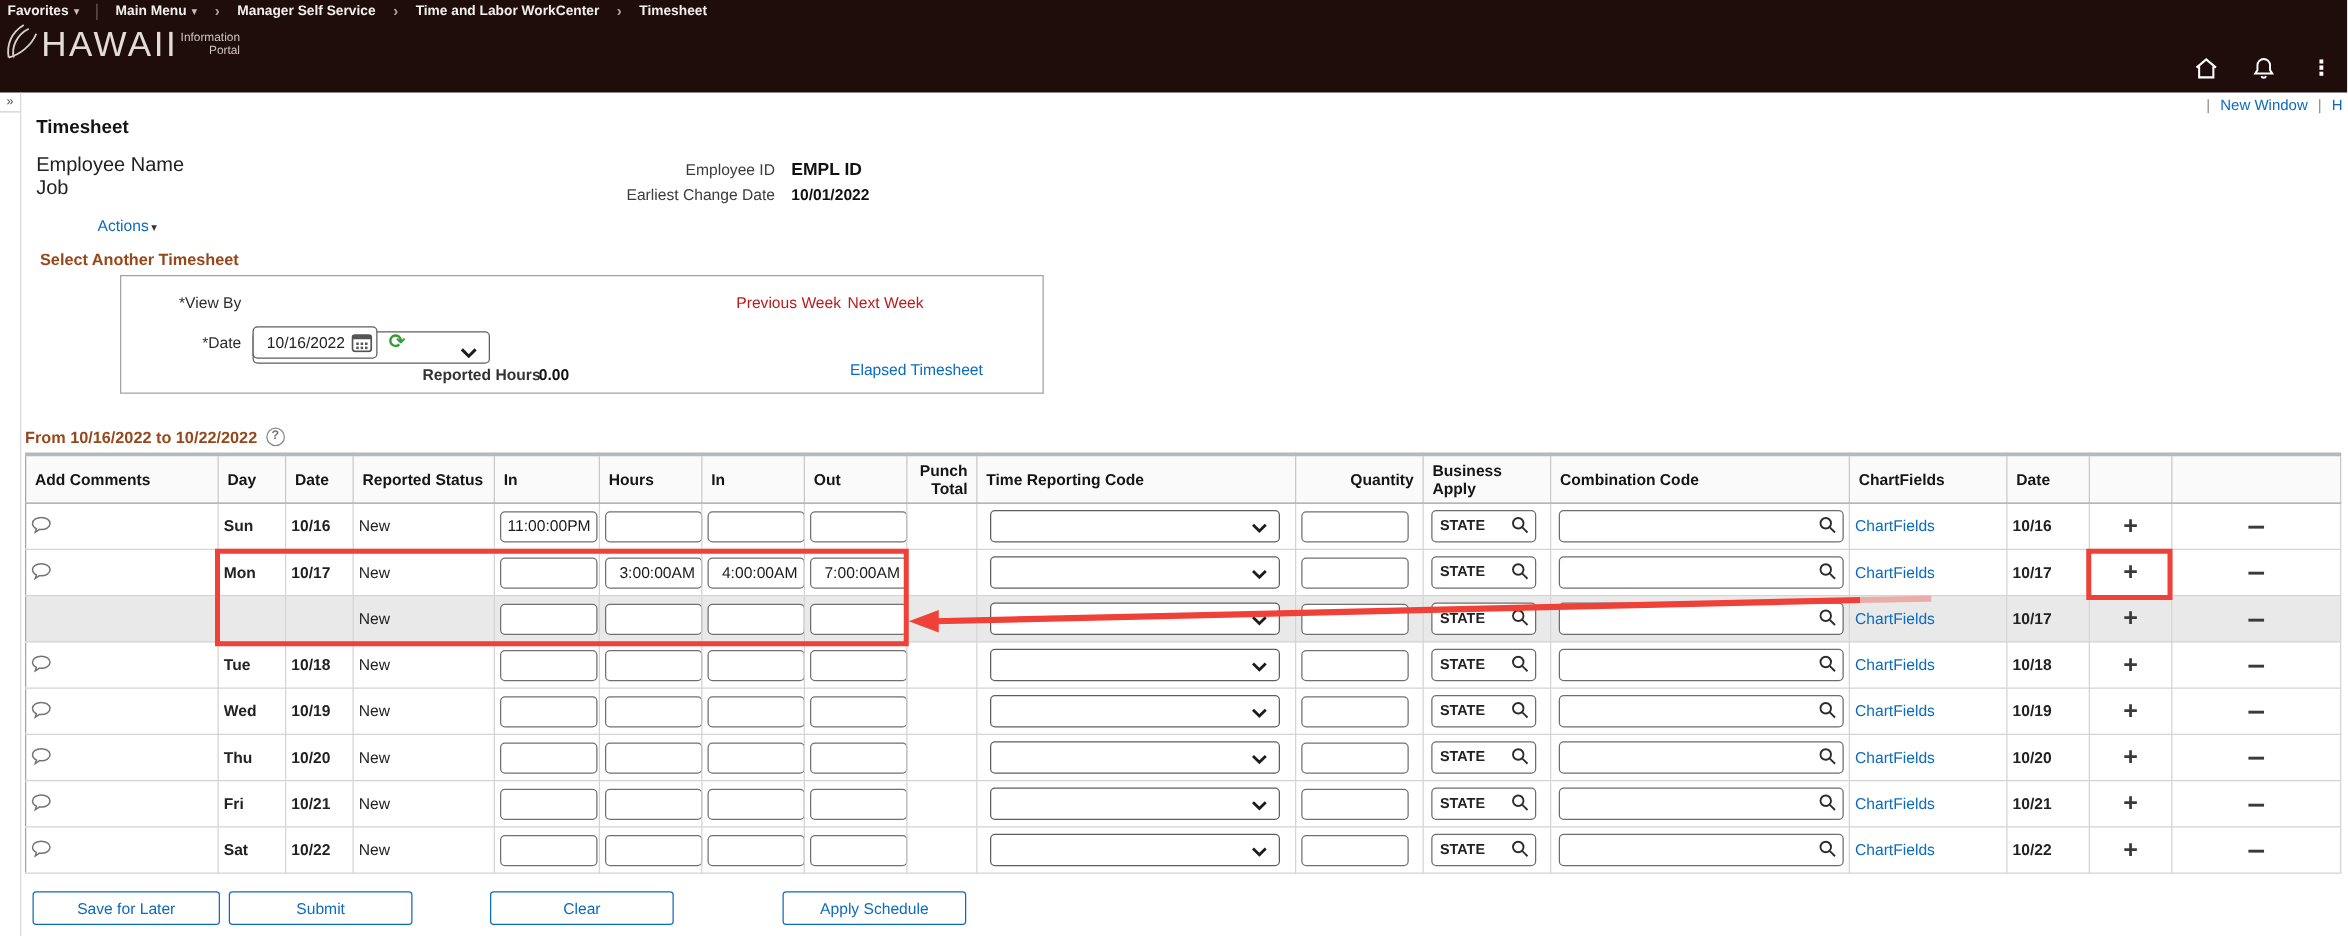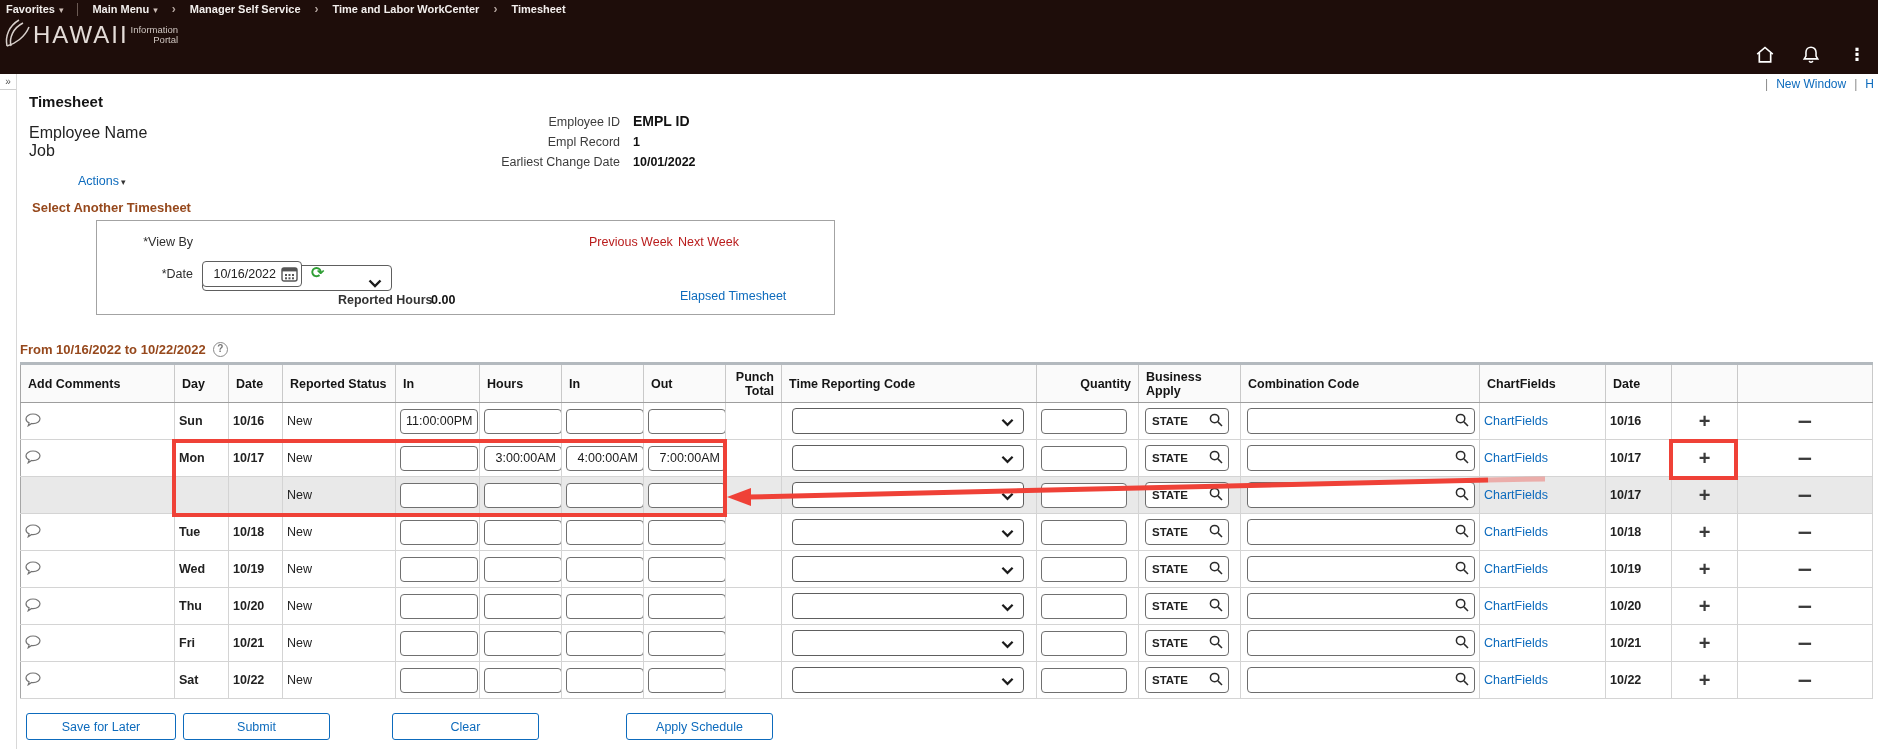--- a/index.html
+++ b/index.html
@@ -9,39 +9,39 @@
 
   
   .topbar { position:absolute; left:0; top:0; width:1878px; height:74px; background:#1e0d0a; }
   .bc { position:absolute; left:6px; top:2px; display:flex; align-items:center; font-size:11px; font-weight:bold; color:#f3efed; white-space:nowrap; }
   .bc-item { cursor:pointer; }
   .bc-caret { font-size:9px; color:#cdbdb7; margin-left:4px; }
   .bc-pipe { display:inline-block; width:1px; height:13px; background:#6b5a54; margin:0 14px; }
   .bc-chev { color:#b3a49e; margin:0 14px; font-size:12px; font-weight:bold; }
   .logo { position:absolute; left:4px; top:18px; display:flex; align-items:center; color:#ddd5d0; }
   .logo-glyph { margin-right:3px; }
-  .logo-text { font-size:24px; font-weight:400; letter-spacing:2px; color:#e4dcd8; }
+  .logo-text { font-size:28px; font-weight:400; letter-spacing:2px; color:#e4dcd8; }
   .logo-sub { margin-left:2px; font-size:9.5px; line-height:10px; color:#cfc6c1; text-align:right; }
   .hdr-icons { position:absolute; right:10px; top:44px; display:flex; align-items:center; gap:24px; }
   .icon-btn { width:22px; height:22px; display:flex; align-items:center; justify-content:center; cursor:pointer; }
   .kebab { color:#ffffff; font-size:17px; font-weight:bold; line-height:20px; }
 
   
   .subheader { position:absolute; left:0; top:74px; width:1878px; height:20px; display:flex; justify-content:flex-end; align-items:center; font-size:12px; padding-right:4px; gap:8px; }
   .sh-pipe { color:#8a8a8a; }
   .sh-link { color:#0d6bbd; cursor:pointer; }
 
   
   .left-rail { position:absolute; left:0; top:74px; width:17px; height:675px; border-right:1px solid #d8d8d8; }
   .expand-btn { width:16px; height:16px; font-size:10px; color:#555; text-align:center; line-height:15px; border-bottom:1px solid #cfcfcf; cursor:pointer; }
 
   
   .page-title { position:absolute; left:29px; top:93px; font-size:15px; font-weight:bold; color:#141414; }
   .emp-left { position:absolute; left:29px; top:124px; font-size:16px; color:#222; line-height:18px; }
-  .emp-right { position:absolute; left:330px; top:113px; width:420px; font-size:12.5px; }
+  .emp-right { position:absolute; left:330px; top:127px; width:420px; font-size:12.5px; }
   .info-row { display:flex; align-items:baseline; margin-bottom:6px; }
   .info-label { width:290px; text-align:right; color:#3c3c3c; }
   .info-value { margin-left:13px; font-weight:bold; color:#111; }
   .info-value.big { font-size:14px; }
   .actions-link { position:absolute; left:32px; top:174px; font-size:12.5px; color:#0d6bbd; cursor:pointer;margin-left:46px; }
   .caret-dark { color:#333; font-size:9px; margin-left:2px; }
 
   .sec-heading { position:absolute; left:32px; top:200px; font-size:13px; font-weight:bold; color:#96481c; }
 
   
@@ -156,24 +156,20 @@
   <div class="emp-left">
     <div class="line">Employee Name</div>
     <div class="line">Job</div>
   </div>
   <div class="emp-right">
     <div class="info-row">
       <span class="info-label">Employee ID</span>
       <span class="info-value big">EMPL ID</span>
     </div>
     <div class="info-row">
-      <span class="info-label">Empl Record</span>
-      <span class="info-value">1</span>
-    </div>
-    <div class="info-row">
       <span class="info-label">Earliest Change Date</span>
       <span class="info-value">10/01/2022</span>
     </div>
   </div>
   <div class="actions-link"><span>Actions</span><span class="caret-dark">▾</span></div>
 
   <div class="sec-heading">Select Another Timesheet</div>
   <div class="sel-box">
     <div class="field-label" style="top:14px;">*View By</div>
     <div class="ddl" style="position:absolute;left:105px;top:8px;width:190px;height:26px;margin-top:36px;">

